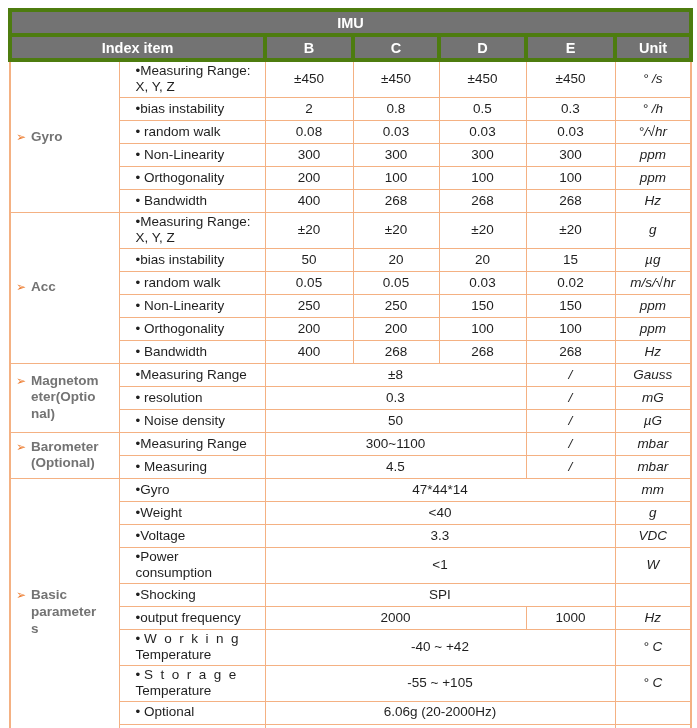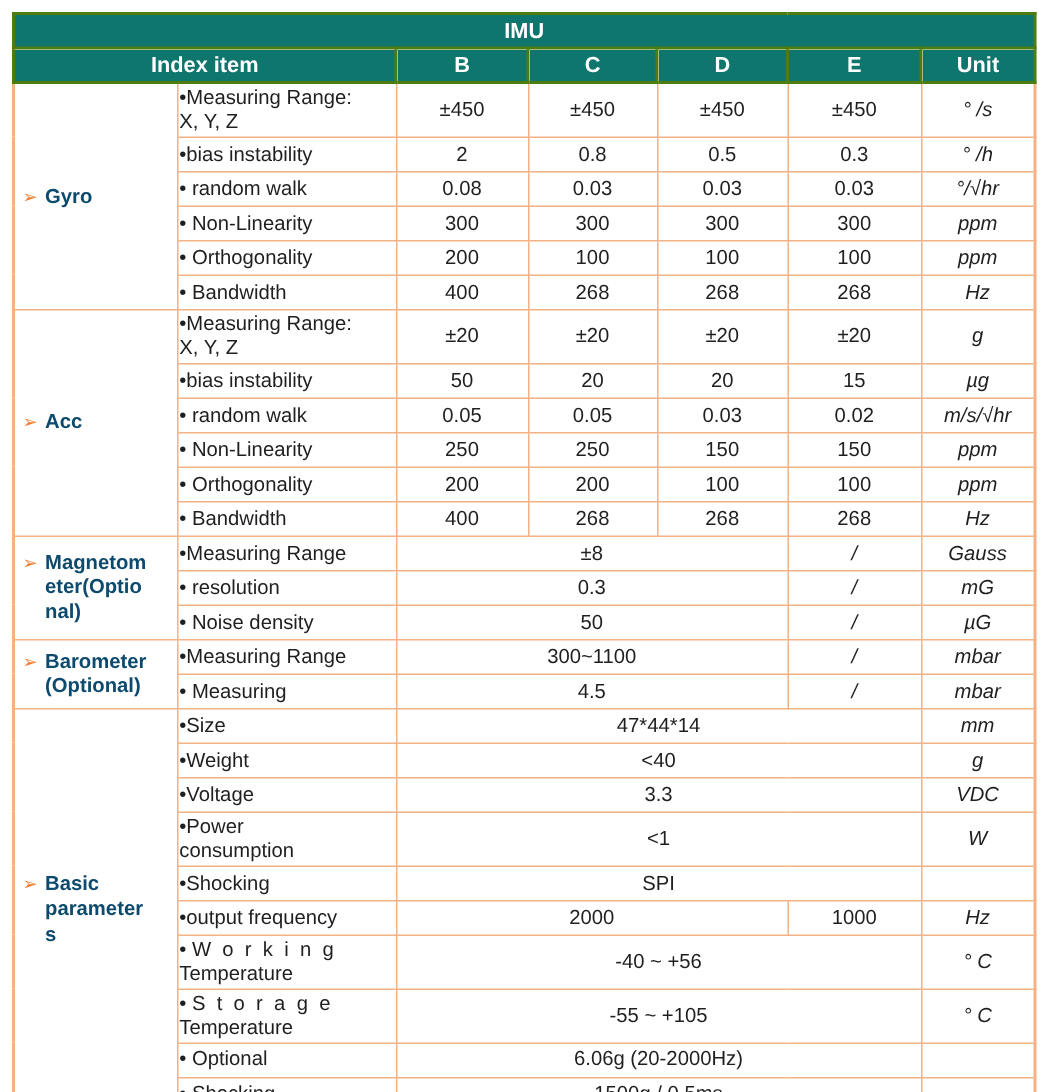--- a/index.html
+++ b/index.html
@@ -15,27 +15,27 @@
     border-collapse: collapse;
     table-layout: fixed;
     width: 681px;
     margin: 8px 8px 0 8px;
     border: 2.5px solid #F4B183;
   }
   #spec-table th, #spec-table td {
     overflow: hidden;
   }
   thead th {
-    background: #0f766e;
+    background: #737373;
     color: #ffffff;
     font-weight: bold;
     font-size: 14.5px;
     height: 19px;
     padding: 1px 2px;
-    border: 2px solid #4d7c0f;
+    border: 4px solid #4d7c0f;
     text-align: center;
     vertical-align: middle;
   }
   tbody td {
     border: 1.5px solid #F4B183;
     font-size: 13.5px;
     height: 20px;
     line-height: 1.22;
     padding: 1px 3px;
     vertical-align: middle;
@@ -50,31 +50,31 @@
     align-items: flex-start;
     gap: 5px;
   }
   .arrow {
     color: #ED7D31;
     font-size: 12px;
     line-height: 1.4;
     flex: 0 0 auto;
   }
   .section-name {
-    color: #0c4a6e;
+    color: #737373;
     font-weight: bold;
     font-size: 13.5px;
     line-height: 1.25;
     white-space: pre-line;
     word-break: break-all;
   }
   td.item-cell {
     text-align: left;
     white-space: pre-wrap;
-    padding-left: 1px;
+    padding-left: 16px;
     padding-right: 2px;
   }
   td.value-cell {
     text-align: center;
   }
   td.unit-cell {
     text-align: center;
     font-style: italic;
   }
   td.slash-cell {
@@ -265,21 +265,21 @@
       </tr>
       <tr>
         <td rowspan="10" class="section-cell">
           <div class="section-wrap">
             <span class="arrow">➢</span>
             <span class="section-name">Basic
 parameter
 s</span>
           </div>
         </td>
-        <td class="item-cell">•Size</td>
+        <td class="item-cell">•Gyro</td>
         <td class="value-cell" colspan="4">47*44*14</td>
         <td class="unit-cell">mm</td>
       </tr>
       <tr>
         <td class="item-cell">•Weight</td>
         <td class="value-cell" colspan="4">&lt;40</td>
         <td class="unit-cell">g</td>
       </tr>
       <tr>
         <td class="item-cell">•Voltage</td>
@@ -299,21 +299,21 @@
       </tr>
       <tr>
         <td class="item-cell">•output frequency</td>
         <td class="value-cell" colspan="3">2000</td>
         <td class="value-cell" colspan="1">1000</td>
         <td class="unit-cell">Hz</td>
       </tr>
       <tr>
         <td class="item-cell">• W  o  r  k  i  n  g
 Temperature</td>
-        <td class="value-cell" colspan="4">-40 ~ +56</td>
+        <td class="value-cell" colspan="4">-40 ~ +42</td>
         <td class="unit-cell">° C</td>
       </tr>
       <tr>
         <td class="item-cell">• S  t  o  r  a  g  e
 Temperature</td>
         <td class="value-cell" colspan="4">-55 ~ +105</td>
         <td class="unit-cell">° C</td>
       </tr>
       <tr>
         <td class="item-cell">• Optional</td>

